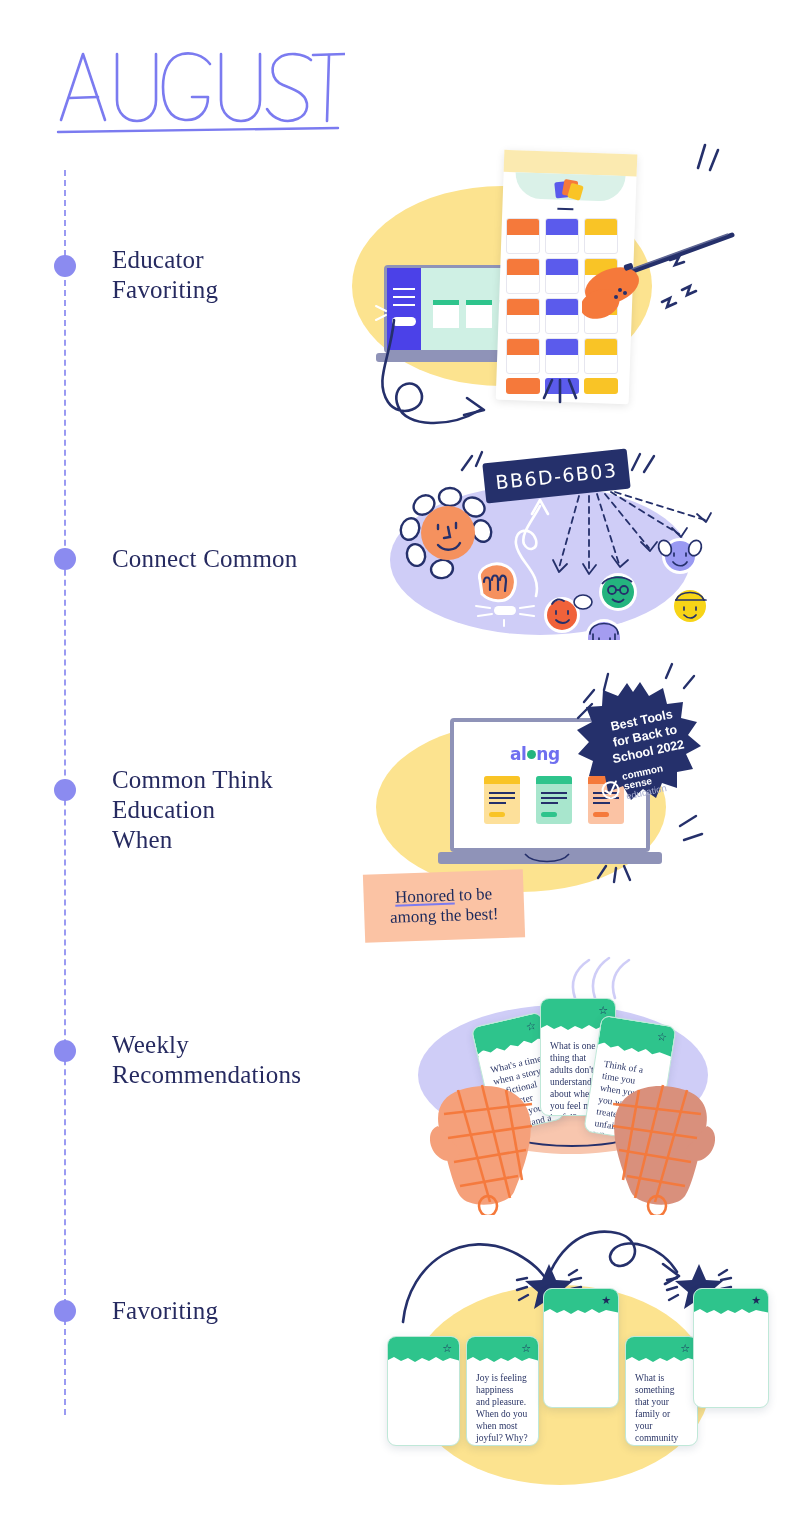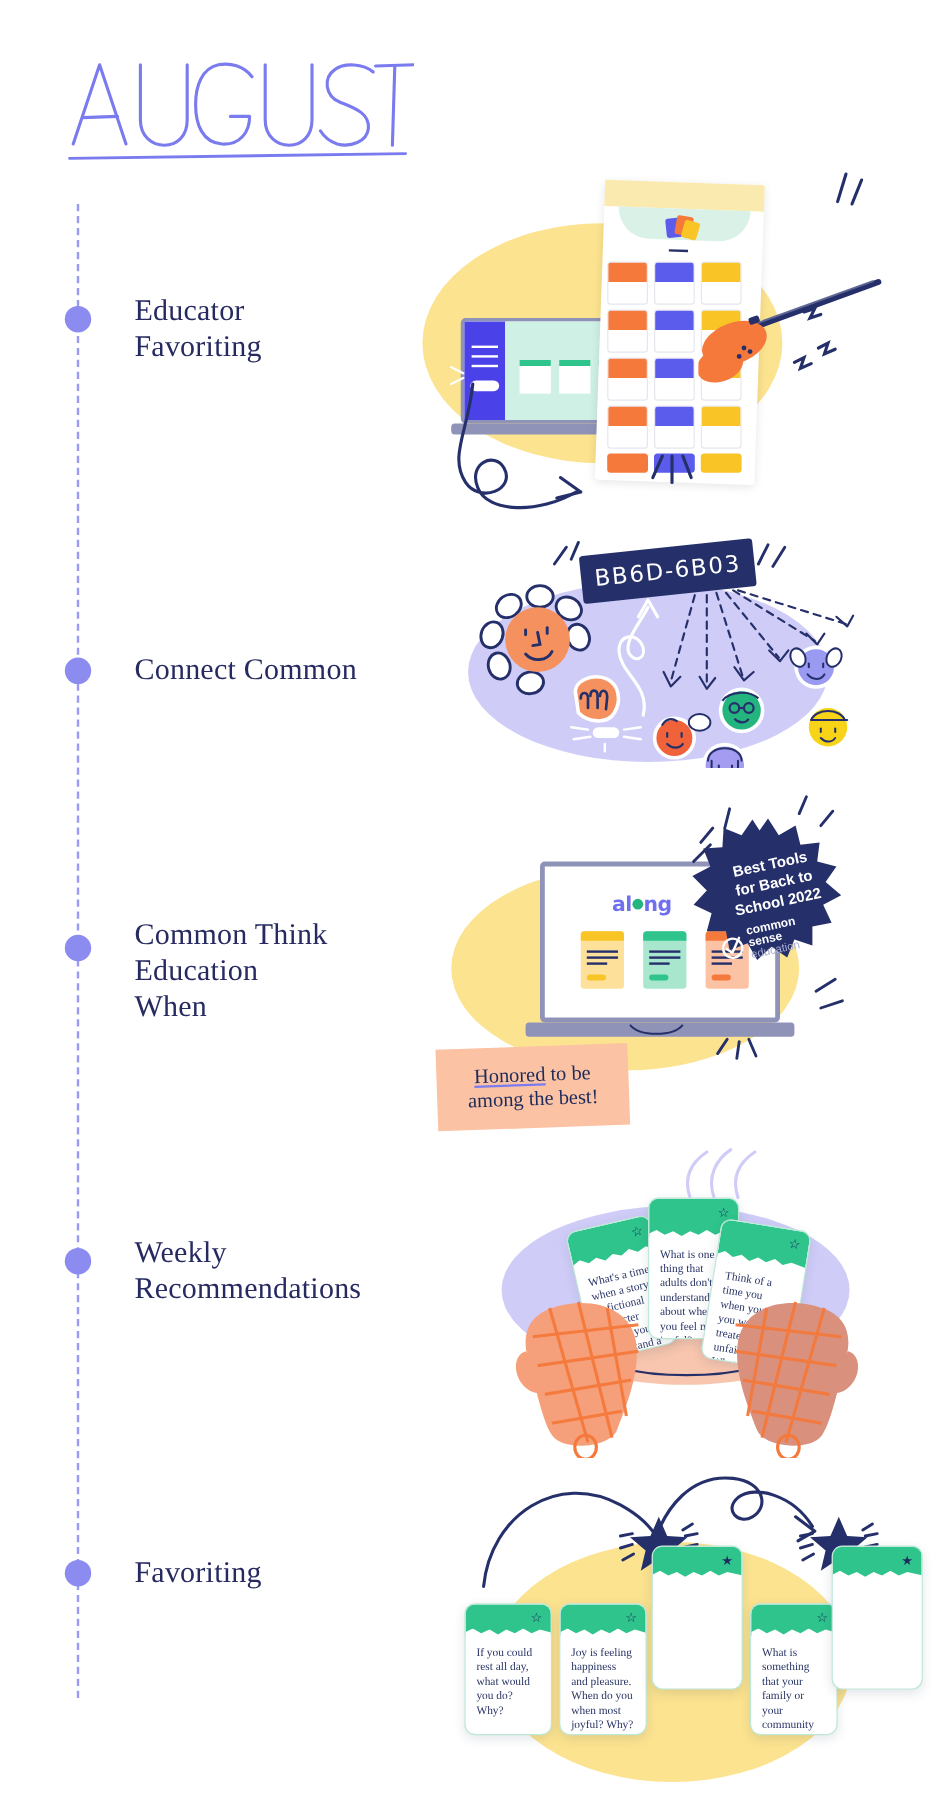--- a/index.html
+++ b/index.html
@@ -613,21 +613,20 @@
       </g>
     </svg>
 
     <div class="qcard" style="left:12px; top:126px; width:73px; height:110px;">
       <div class="qcard-head" style="height:26px;">
         <svg class="tear" viewBox="0 0 73 7" preserveAspectRatio="none">
             <path d="M0 3 L6 0 L13 4 L20 1 L27 5 L34 1 L41 4 L48 0 L55 4 L62 1 L73 4 L73 7 L0 7 Z" fill="#ffffff"></path>
           </svg>
         <span class="qcard-star">☆</span>
       </div>
-      <div class="qcard-text">If you could rest all day, what would you do? Why?</div>
     </div>
 
     <div class="qcard" style="left:91px; top:126px; width:73px; height:110px;">
       <div class="qcard-head" style="height:26px;">
         <svg class="tear" viewBox="0 0 73 7" preserveAspectRatio="none">
             <path d="M0 3 L6 0 L13 4 L20 1 L27 5 L34 1 L41 4 L48 0 L55 4 L62 1 L73 4 L73 7 L0 7 Z" fill="#ffffff"></path>
           </svg>
         <span class="qcard-star">☆</span>
       </div>
       <div class="qcard-text">Joy is feeling happiness and pleasure. When do you when most joyful? Why?</div>

